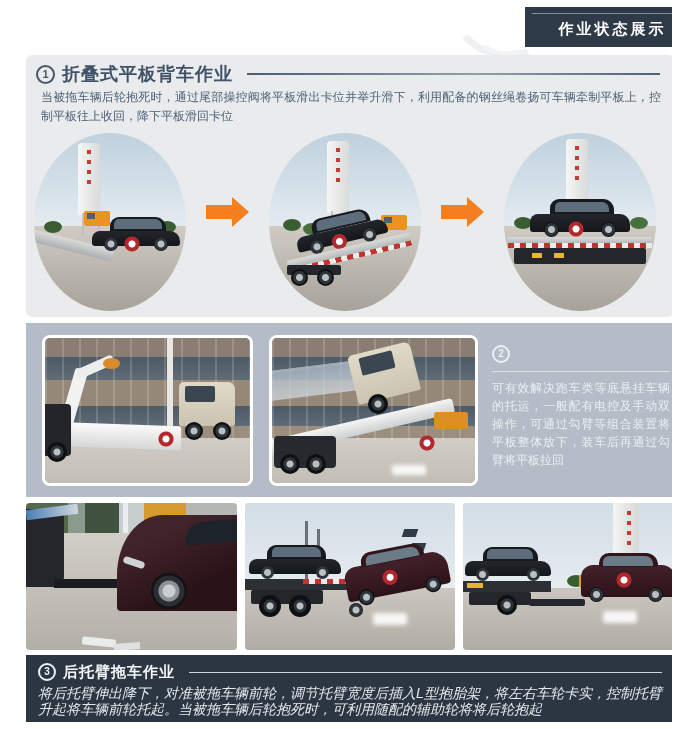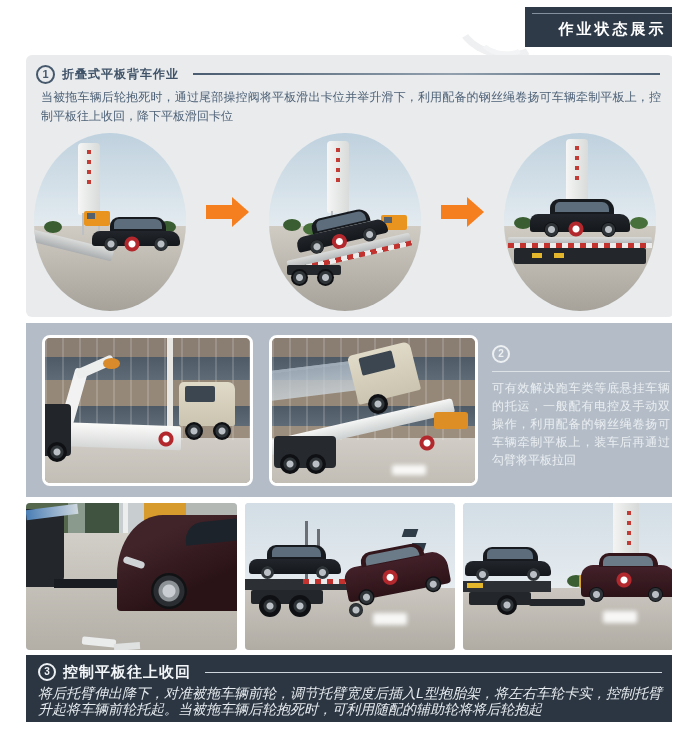--- a/index.html
+++ b/index.html
@@ -14,21 +14,21 @@
   .swoosh{position:absolute;left:455px;top:-8px;width:78px;height:52px;border:7px solid #eef0f1;
           border-radius:50%;border-color:transparent transparent #eef0f1 transparent;transform:rotate(14deg);}
   .swoosh2{position:absolute;left:478px;top:26px;width:40px;height:20px;border:5px solid #f3f4f5;
           border-radius:50%;border-color:transparent transparent #f3f4f5 transparent;transform:rotate(8deg);}
 
   
   .panel1{position:absolute;left:26px;top:55px;width:648px;height:262px;background:#e9ebed;border-radius:6px;}
   .t-row{position:absolute;left:10px;top:8px;right:14px;height:22px;display:flex;align-items:center;}
   .numc{flex:0 0 auto;width:15px;height:15px;border:2px solid #46586c;border-radius:50%;color:#46586c;
         font-size:11px;font-weight:bold;display:flex;align-items:center;justify-content:center;line-height:1;}
-  .t1{margin-left:7px;color:#3f5267;font-size:12px;font-weight:bold;letter-spacing:1px;white-space:nowrap;}
+  .t1{margin-left:7px;color:#3f5267;font-size:18px;font-weight:bold;letter-spacing:1px;white-space:nowrap;}
   .t1-line{flex:1 1 auto;height:2px;margin-left:14px;background:linear-gradient(90deg,#4a5c70,#92a0ae 55%,#4e6074);}
   .p1-desc{position:absolute;left:15px;top:33px;width:620px;color:#4e6177;font-size:12px;
            line-height:19px;text-align:justify;}
 
   .oval{position:absolute;top:78px;width:152px;height:178px;border-radius:50%;overflow:hidden;background:#dfe7ec;}
   .ov1{left:8px;} .ov2{left:243px;} .ov3{left:478px;}
   .sky{position:absolute;inset:0;background:linear-gradient(#bfd1de,#e3ebf0 52%,#e6ecf0 54%);}
   .ground{position:absolute;left:0;right:0;top:52%;bottom:0;background:linear-gradient(#d0ccc4,#a6a29a);}
   .silo{position:absolute;width:22px;height:72px;background:linear-gradient(90deg,#f5f6f5,#d8dbd9);
         border-radius:4px 4px 2px 2px;}
@@ -279,21 +279,21 @@
       <div class="orangeB"></div>
       <span class="decal" style="left:146px;top:96px;width:18px;height:18px;"></span>
       <span class="blur" style="left:120px;bottom:8px;width:34px;height:10px;"></span>
     </div>
 
     <div class="s2col">
       <div class="s2trow">
         <span class="numc-l">2</span>
       </div>
       <div class="s2-underline"></div>
-      <div class="s2-desc">可有效解决跑车类等底悬挂车辆的托运，一般配有电控及手动双操作，利用配备的钢丝绳卷扬可车辆牵制平板上，装车后再通过勾臂将平板拉回</div>
+      <div class="s2-desc">可有效解决跑车类等底悬挂车辆的托运，一般配有电控及手动双操作，可通过勾臂等组合装置将平板整体放下，装车后再通过勾臂将平板拉回</div>
     </div>
   </div>
 
   <div class="s3row">
 
     <div class="s3p">
       <div class="c1top"></div>
       <div class="c1pole"></div>
       <div class="c1ground"></div>
       <div class="c1truck"></div>
@@ -368,19 +368,19 @@
         <span class="wheel" style="left:8px;bottom:-5px;width:15px;height:15px;"></span>
         <span class="wheel" style="right:14px;bottom:-5px;width:15px;height:15px;"></span>
       </div>
       <span class="blur" style="left:140px;top:108px;width:34px;height:12px;"></span>
     </div>
   </div>
 
   <div class="panel3">
     <div class="t3row">
       <span class="numc-l">3</span>
-      <span class="t3">控制平板往上收回</span>
+      <span class="t3">后托臂拖车作业</span>
       <span class="t3-line"></span>
     </div>
     <div class="p3-desc">将后托臂伸出降下，对准被拖车辆前轮，调节托臂宽度后插入L型抱胎架，将左右车轮卡实，控制托臂升起将车辆前轮托起。当被拖车辆后轮抱死时，可利用随配的辅助轮将将后轮抱起</div>
   </div>
 
 </div>
 
 </body></html>

